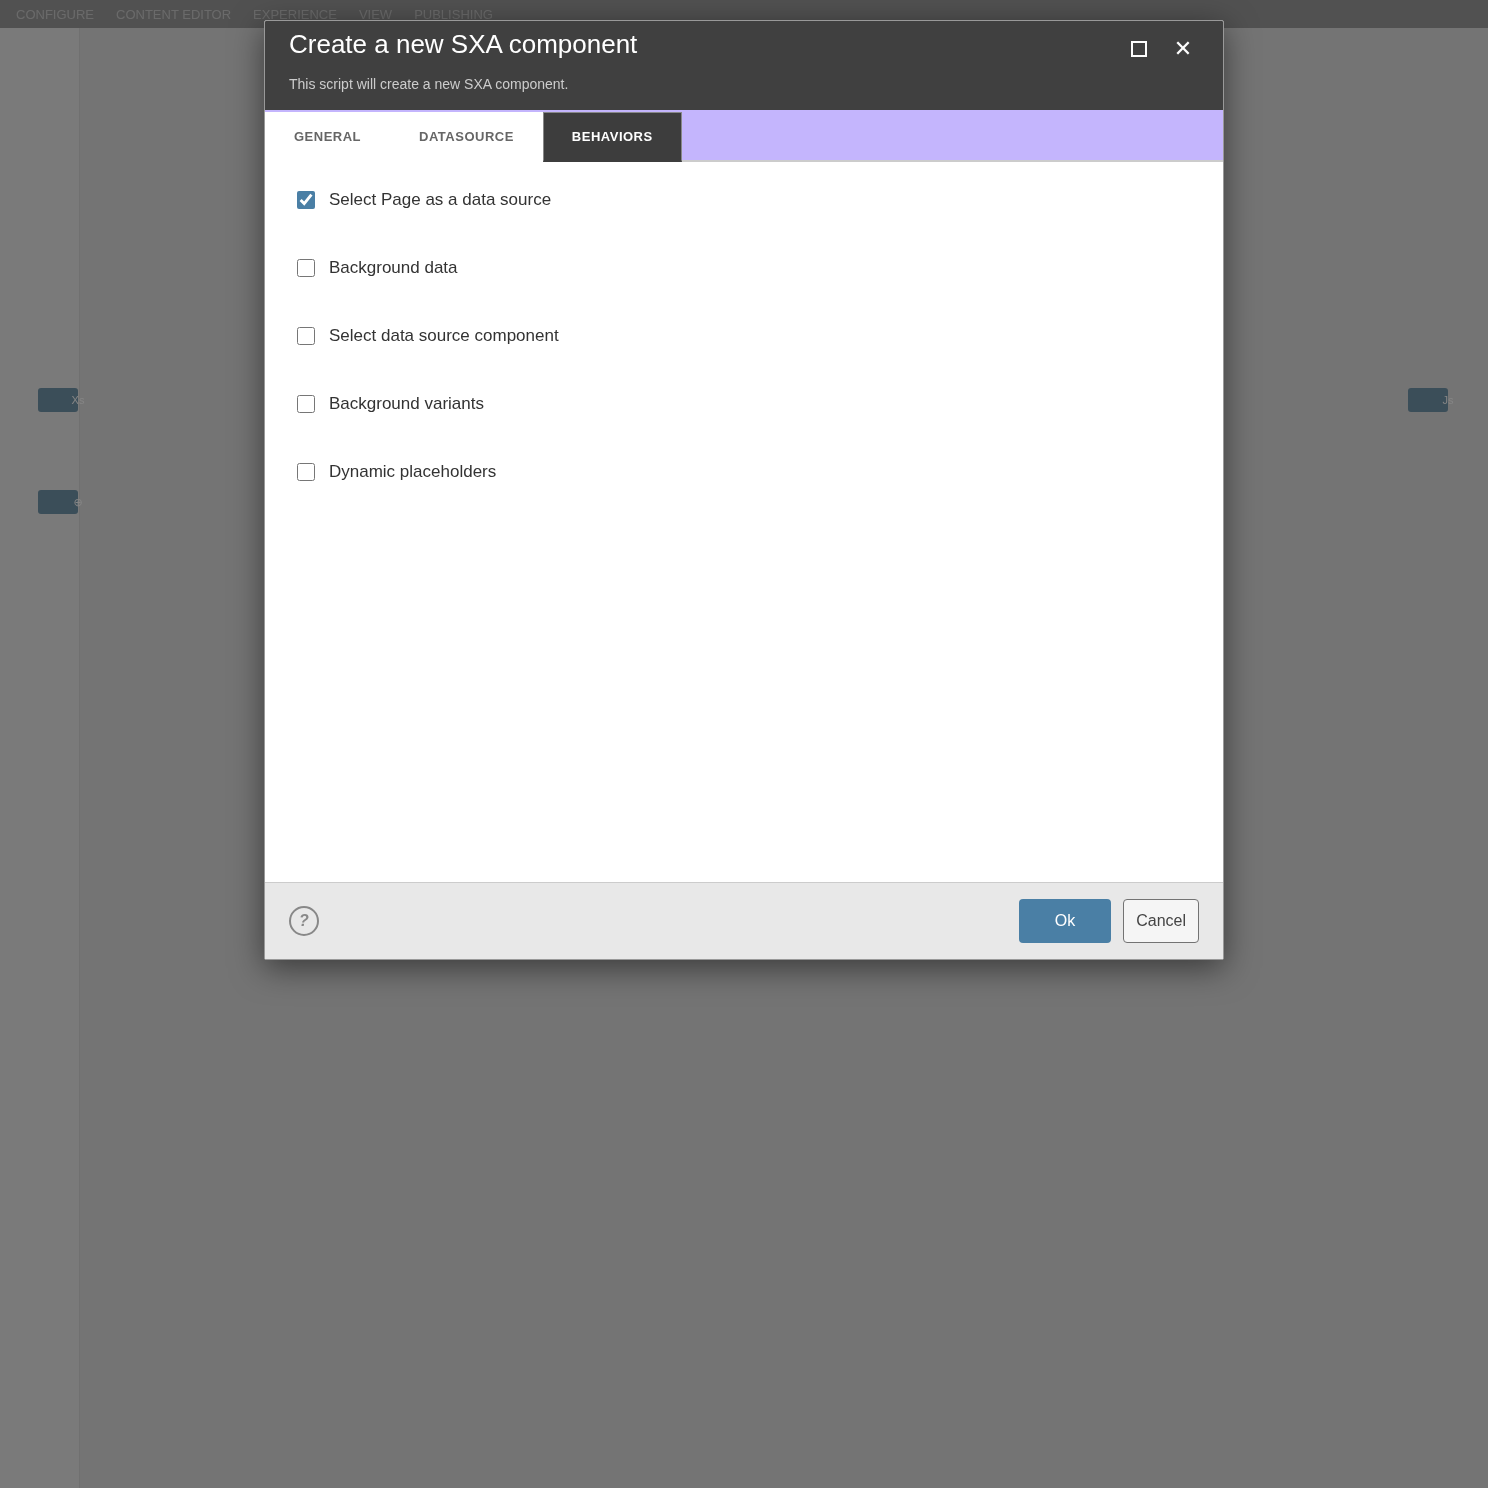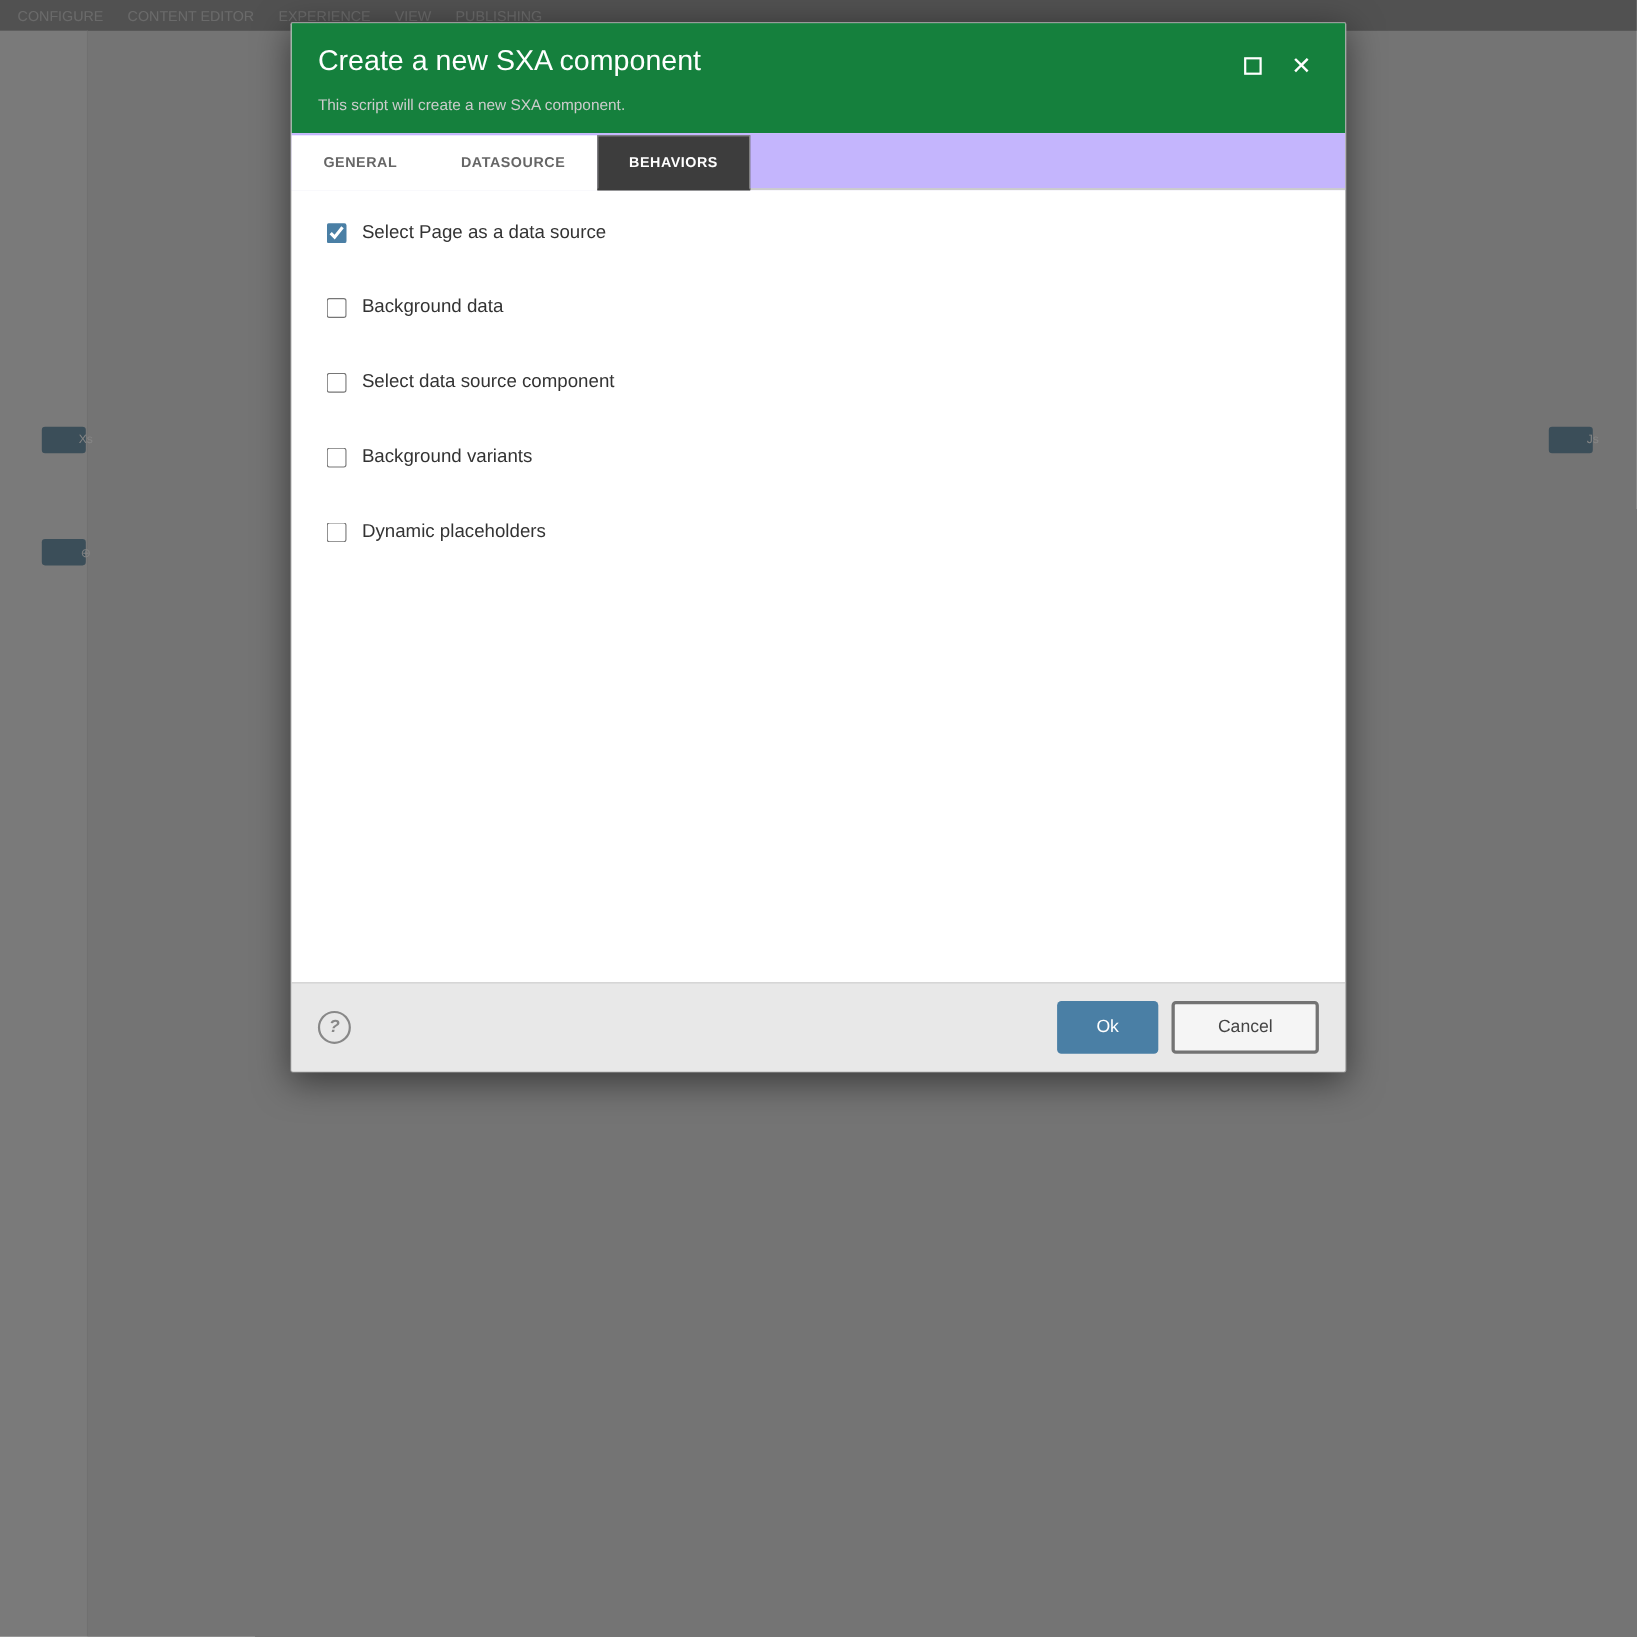--- a/index.html
+++ b/index.html
@@ -80,23 +80,23 @@
       width: 960px;
       background: #fff;
       border: 1px solid #999;
       box-shadow: 0 8px 32px rgba(0,0,0,0.5);
       border-radius: 2px;
       overflow: hidden;
     }
 
     
     .dialog-header {
-      background: #15803d;
-      color: #fff;
-      padding: 19px 24px 18px;
+      background: #404040;
+      color: #fff;
+      padding: 8px 24px 18px;
       display: flex;
       align-items: flex-start;
       justify-content: space-between;
     }
 
     .dialog-title-area {}
 
     .dialog-title {
       font-size: 26px;
       font-weight: 400;
@@ -158,21 +158,21 @@
 
     
     .dialog-body {
       padding: 28px 32px;
       min-height: 720px;
       background: #fff;
     }
 
     .checkbox-item {
       display: flex;
-      align-items: flex-end;
+      align-items: center;
       gap: 14px;
       margin-bottom: 48px;
     }
 
     .checkbox-item input[type="checkbox"] {
       width: 18px;
       height: 18px;
       cursor: pointer;
       flex-shrink: 0;
       accent-color: #4a7fa5;
@@ -218,22 +218,22 @@
       border: none;
       padding: 12px 36px;
       font-size: 16px;
       border-radius: 4px;
       cursor: pointer;
     }
 
     .btn-cancel {
       background: #f5f5f5;
       color: #444;
-      border: 3px solid #737373;
-      padding: 12px 39px;
+      border: 1px solid #737373;
+      padding: 12px 12px;
       font-size: 16px;
       border-radius: 4px;
       cursor: pointer;
     }
 
     
     .square-icon {
       display: inline-block;
       width: 16px; height: 16px;
       border: 2px solid #fff;

